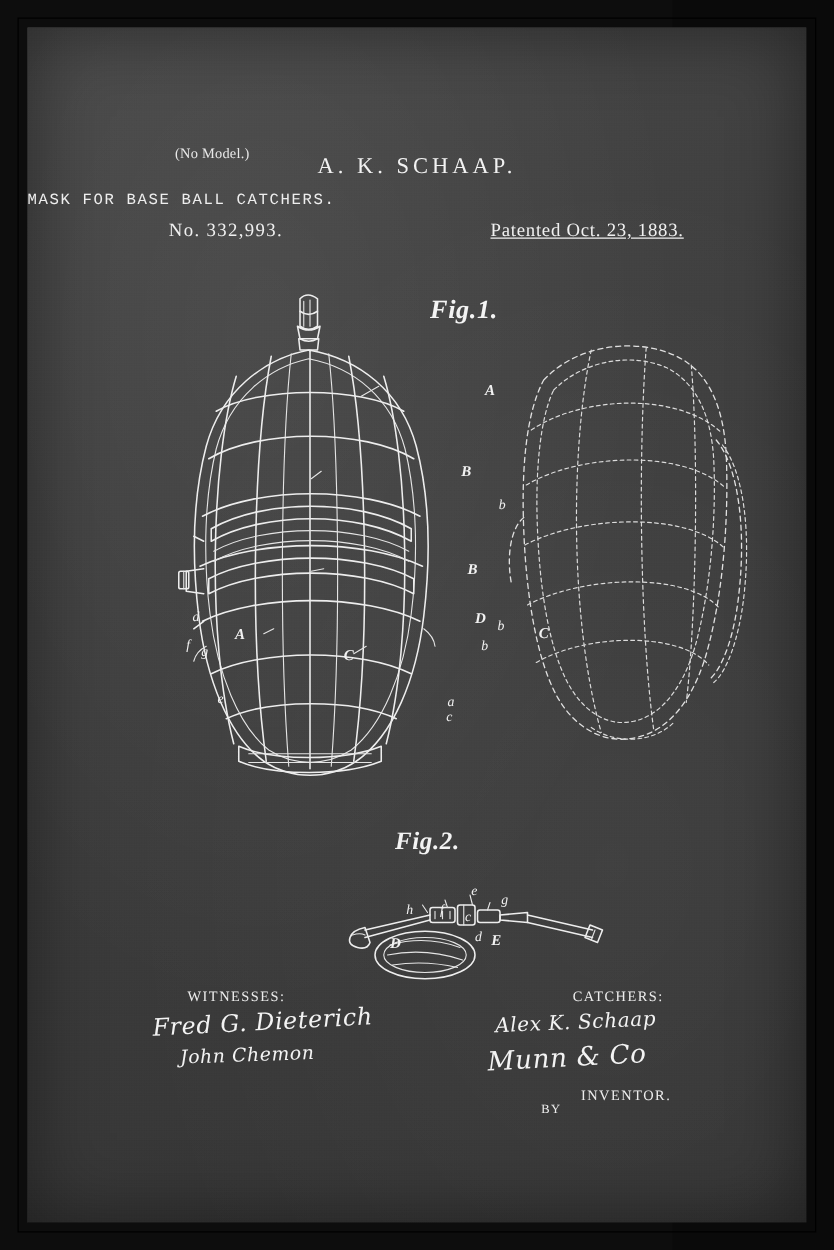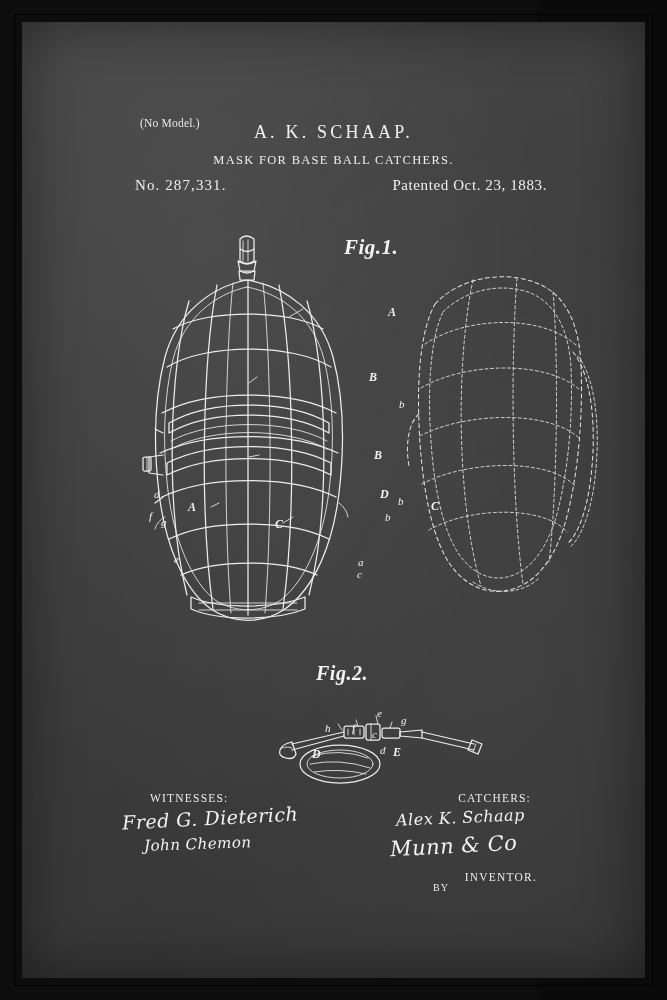--- a/index.html
+++ b/index.html
@@ -75,41 +75,41 @@
     text-align: center;
     font-size: 18px;
     letter-spacing: 3.2px;
     color: #f2f2f2;
     font-family: "Liberation Serif", serif;
   }
   .title-line {
     position: absolute;
     left: 0; right: 0;
     top: 131px;
-    text-align: center;
     font-size: 12.5px;
     letter-spacing: 1.3px;
     color: #eeeeee;
-    font-family: Liberation Serif, serif;
+    font-family: Liberation Mono, monospace;
   }
   .patent-no {
     position: absolute;
     left: 113px;
     top: 155px;
     font-size: 15px;
     letter-spacing: 1.1px;
     color: #f0f0f0;
   }
   .patent-date {
     position: absolute;
     right: 98px;
     top: 155px;
     font-size: 15px;
     letter-spacing: 0.6px;
     color: #f0f0f0;
+    text-decoration: underline;
   }
 
   
   .fig-label {
     position: absolute;
     font-style: italic;
     font-weight: bold;
     color: #f4f4f4;
     font-family: "Liberation Serif", serif;
     letter-spacing: 0.5px;
@@ -209,21 +209,21 @@
 
 <div class="frame">
   <div class="frame-inner-edge"></div>
 
   <div class="page">
     <div class="grain"></div>
 
     <div class="no-model">(No Model.)</div>
     <div class="inventor-name">A. K. SCHAAP.</div>
     <div class="title-line">MASK FOR BASE BALL CATCHERS.</div>
-    <div class="patent-no">No. 287,331.</div>
+    <div class="patent-no">No. 332,993.</div>
     <div class="patent-date">Patented Oct. 23, 1883.</div>
 
     <div class="fig-label fig1-label">Fig.1.</div>
 
     <svg width="300" height="420" viewBox="0 0 300 420" style="position:absolute; left:85px; top:195px;">
 
       <g>
         <path class="ln" d="M133 22 q6 -6 14 0 l0 10 q-7 5 -14 0 z"></path>
         <path class="ln" d="M133 32 l0 12 q7 5 14 0 l0 -12"></path>
         <path class="ln" d="M131 44 q9 6 18 0 l-2 10 q-7 4 -14 0 z"></path>

